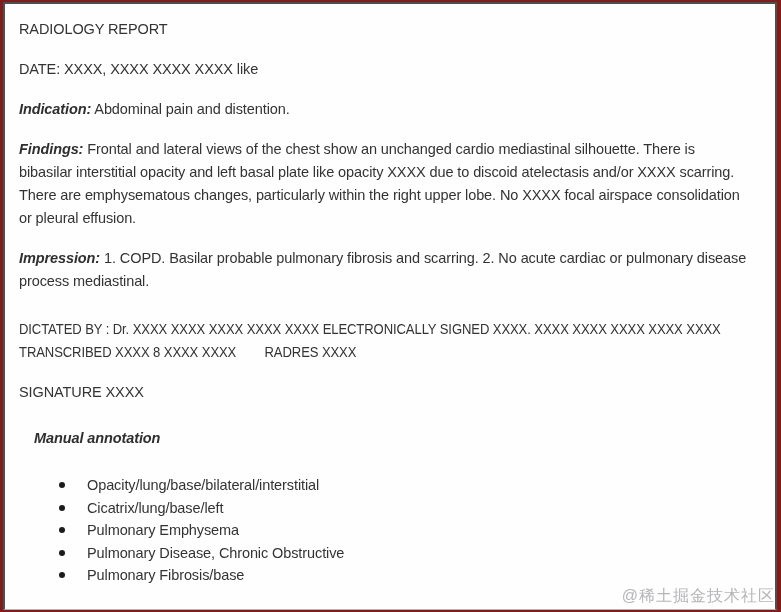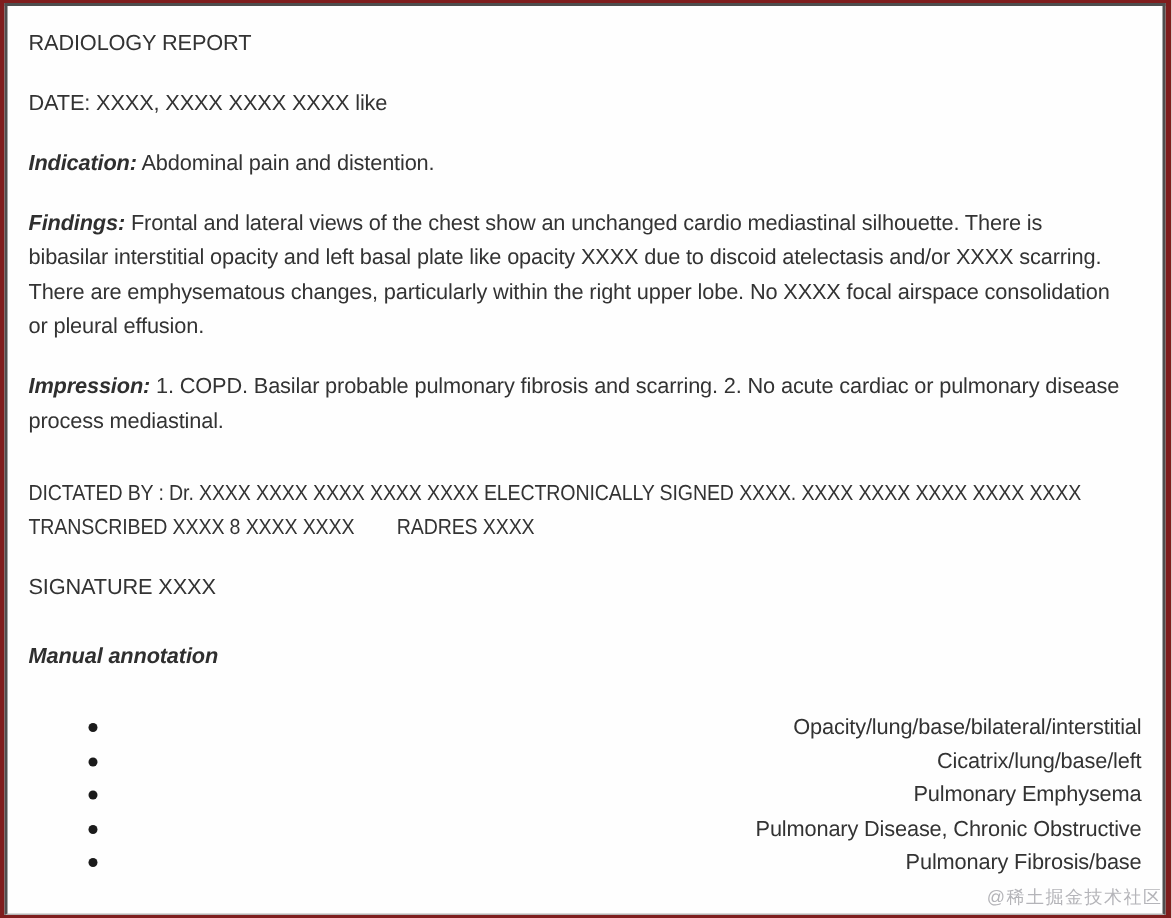--- a/index.html
+++ b/index.html
@@ -21,52 +21,51 @@
     overflow: hidden;
   }
   .line {
     white-space: pre;
     font-size: 14.5px;
     line-height: 23px;
     letter-spacing: -0.1px;
   }
   .block { margin-bottom: 17px; }
   .pt8 { padding-top: 8px; }
-  .pt6 { padding-top: 6px; }
+  .pt6 { padding-top: 6px; margin-left: 15px; }
   strong, .bold { font-weight: bold; color: #2f2f2f; font-style: italic; }
   .condensed .line {
     transform: scaleX(0.9);
     transform-origin: left center;
   }
   ul.annotations {
     list-style: none;
     margin: 24px 0 0 0;
     padding-left: 38px;
   }
   ul.annotations li {
     position: relative;
     padding-left: 30px;
     font-size: 14.5px;
     line-height: 22.5px;
     white-space: pre;
     letter-spacing: -0.1px;
-    text-align: right;
   }
   ul.annotations li::before {
     content: "";
     position: absolute;
     left: 2px; top: 8px;
     width: 6px; height: 6px;
     border-radius: 50%;
     background: #1b1b1b;
   }
   .watermark {
     position: absolute;
     right: 6px; bottom: 5px;
-    font-size: 12px;
+    font-size: 16px;
     color: #a8a8ad;
     letter-spacing: 1px;
     opacity: 0.85;
   }
 </style>
 </head>
 <body>
 
 <div class="page">
   <div class="doc">

